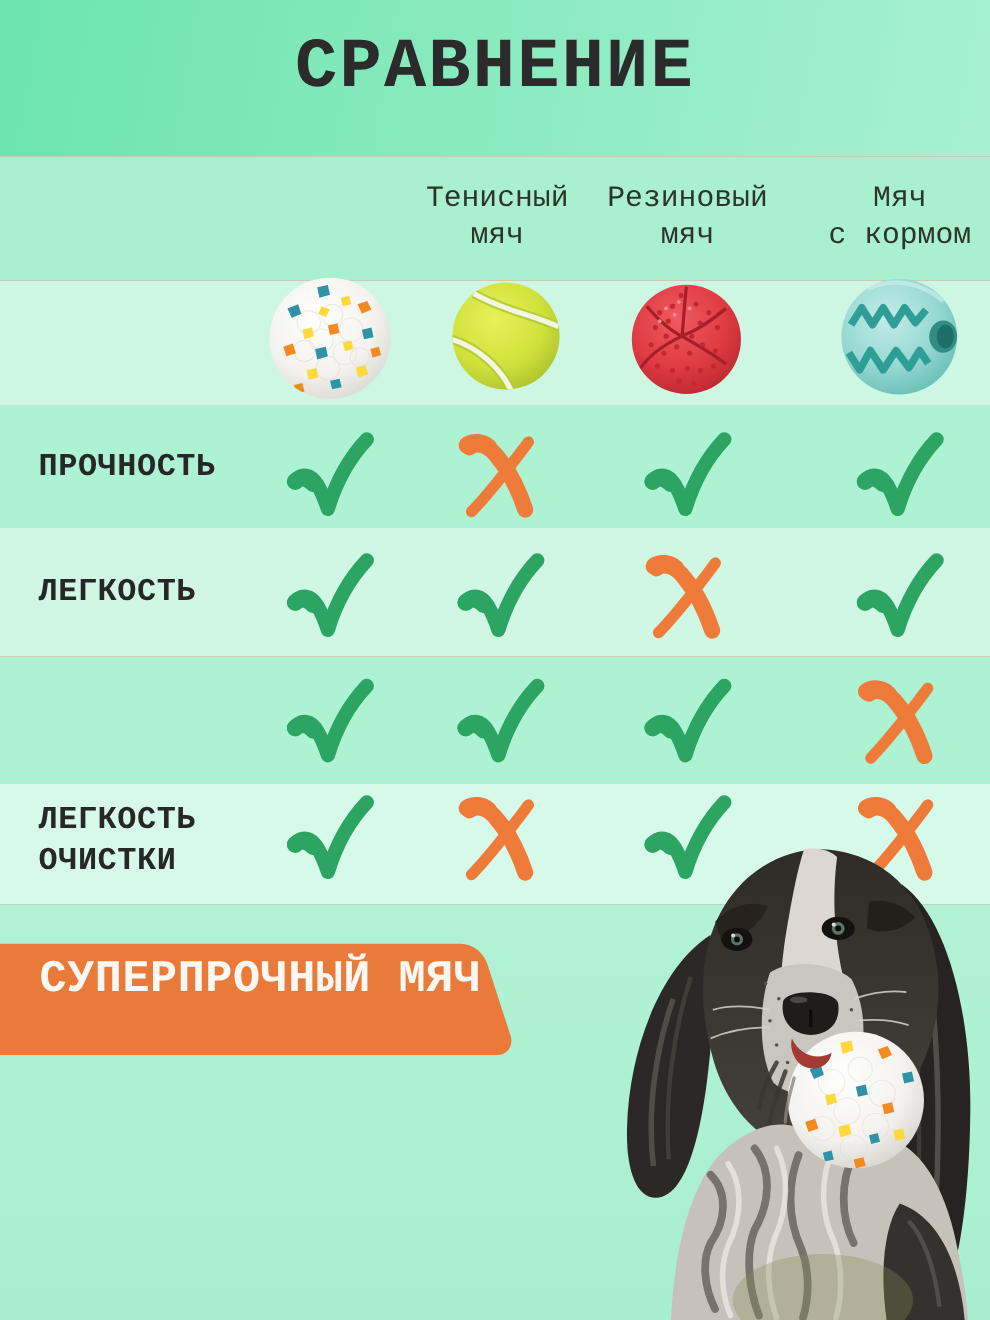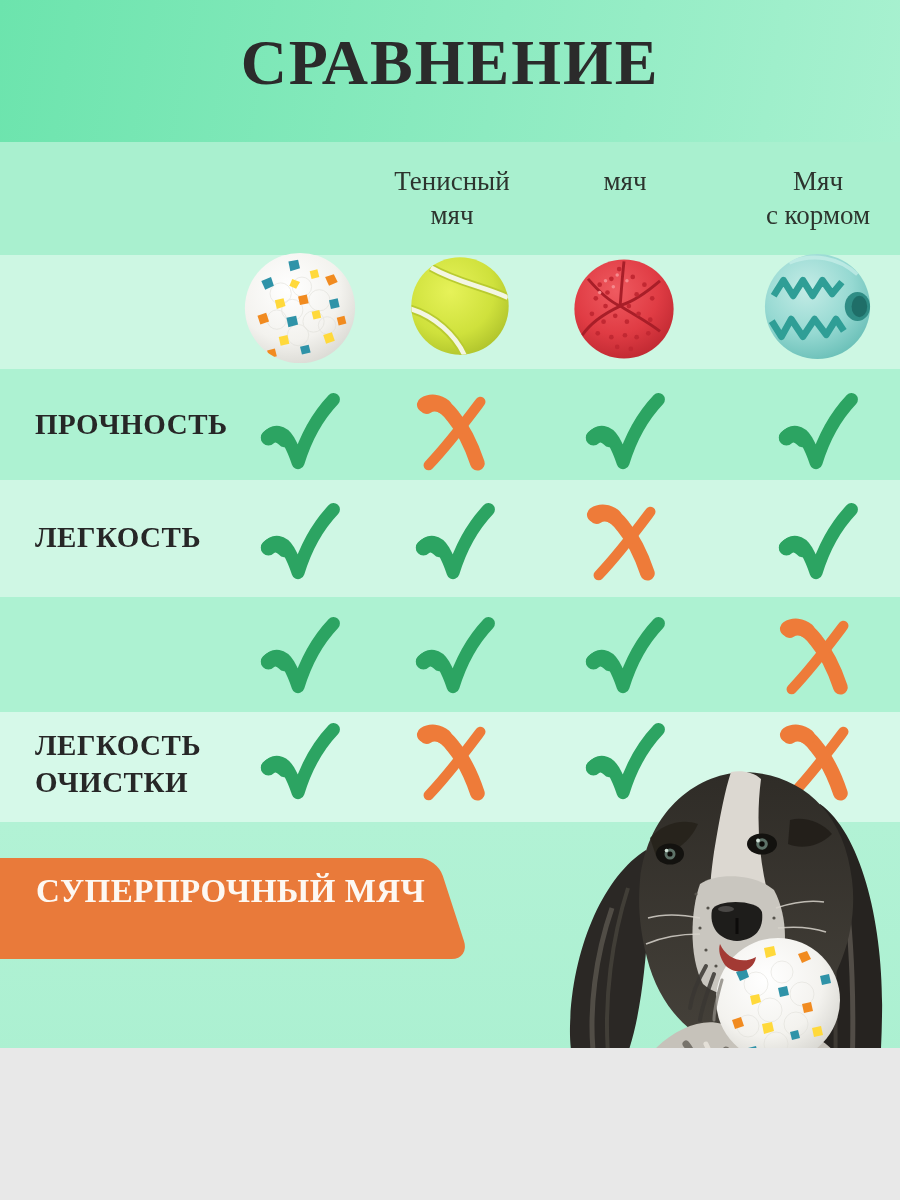--- a/index.html
+++ b/index.html
@@ -1,18 +1,18 @@
 <!DOCTYPE html>
 <html><head>
 <meta charset="utf-8">
 <style>
   html,body{margin:0;padding:0;background:#e8e8e8;}
   .canvas{
-    position:relative;width:900px;height:1048px;overflow:hidden;
-    font-family:Liberation Serif, serif;background:#ef4444;
+    position:relative;width:900px;height:1200px;overflow:hidden;
+    font-family:Liberation Mono, monospace;background:#ef4444;
   }
   .band{position:absolute;left:0;width:900px;}
   #band-title {top:0;height:142px;background:linear-gradient(100deg,#6ce4ad 0%,#8debc1 55%,#a8f1d0 100%);}
   #band-header{top:142px;height:113px;background:#a9f0cf;}
   #band-balls {top:255px;height:114px;background:#cdf7e3;}
   #band-r1    {top:369px;height:111px;background:#adf2d2;}
   #band-r2    {top:480px;height:117px;background:#cff7e4;}
   #band-r3    {top:597px;height:115px;background:#adf2d2;}
   #band-r4    {top:712px;height:110px;background:#d6f9e9;}
   #band-bottom{top:822px;height:378px;background:linear-gradient(180deg,#b2f2d5 0%,#a8efcf 100%);}
@@ -33,21 +33,21 @@
   }
   .mark{position:absolute;transform:translate(-50%,-50%);width:92px;height:92px;
         display:flex;align-items:center;justify-content:center;}
   .banner-shape{
     position:absolute;top:858px;left:-50px;width:487px;height:101px;
     background:#e97a3a;border-radius:0 18px 18px 0;
     transform:skewX(18deg);transform-origin:0 0;
   }
   .banner-text{
     position:absolute;top:869px;left:36px;color:#fdf8f2;
-    font-size:33px;font-weight:800;line-height:45px;letter-spacing:0.5px;
+    font-size:41px;font-weight:800;line-height:45px;letter-spacing:0.5px;
   }
   .description{
     position:absolute;top:983px;left:40px;
     font-size:33px;line-height:41px;color:#2c3e34;font-weight:500;
   }
   .dog{position:absolute;left:550px;top:758px;width:350px;height:442px;}
 </style>
 </head>
 <body>
 
@@ -62,20 +62,21 @@
   <div class="band" id="band-r4"></div>
   <div class="band" id="band-bottom"></div>
 
   <div class="title">СРАВНЕНИЕ</div>
 
   <div class="col-header" style="left:452px">
     <div>Тенисный</div>
     <div>мяч</div>
   </div>
   <div class="col-header" style="left:625px">
+    <div>Резиновый</div>
     <div>мяч</div>
   </div>
   <div class="col-header" style="left:818px">
     <div>Мяч</div>
     <div>с кормом</div>
   </div>
 
   <div class="ball" style="left:300px;top:310px">
     <svg width="116" height="116" viewBox="0 0 120 120">
       <defs>

